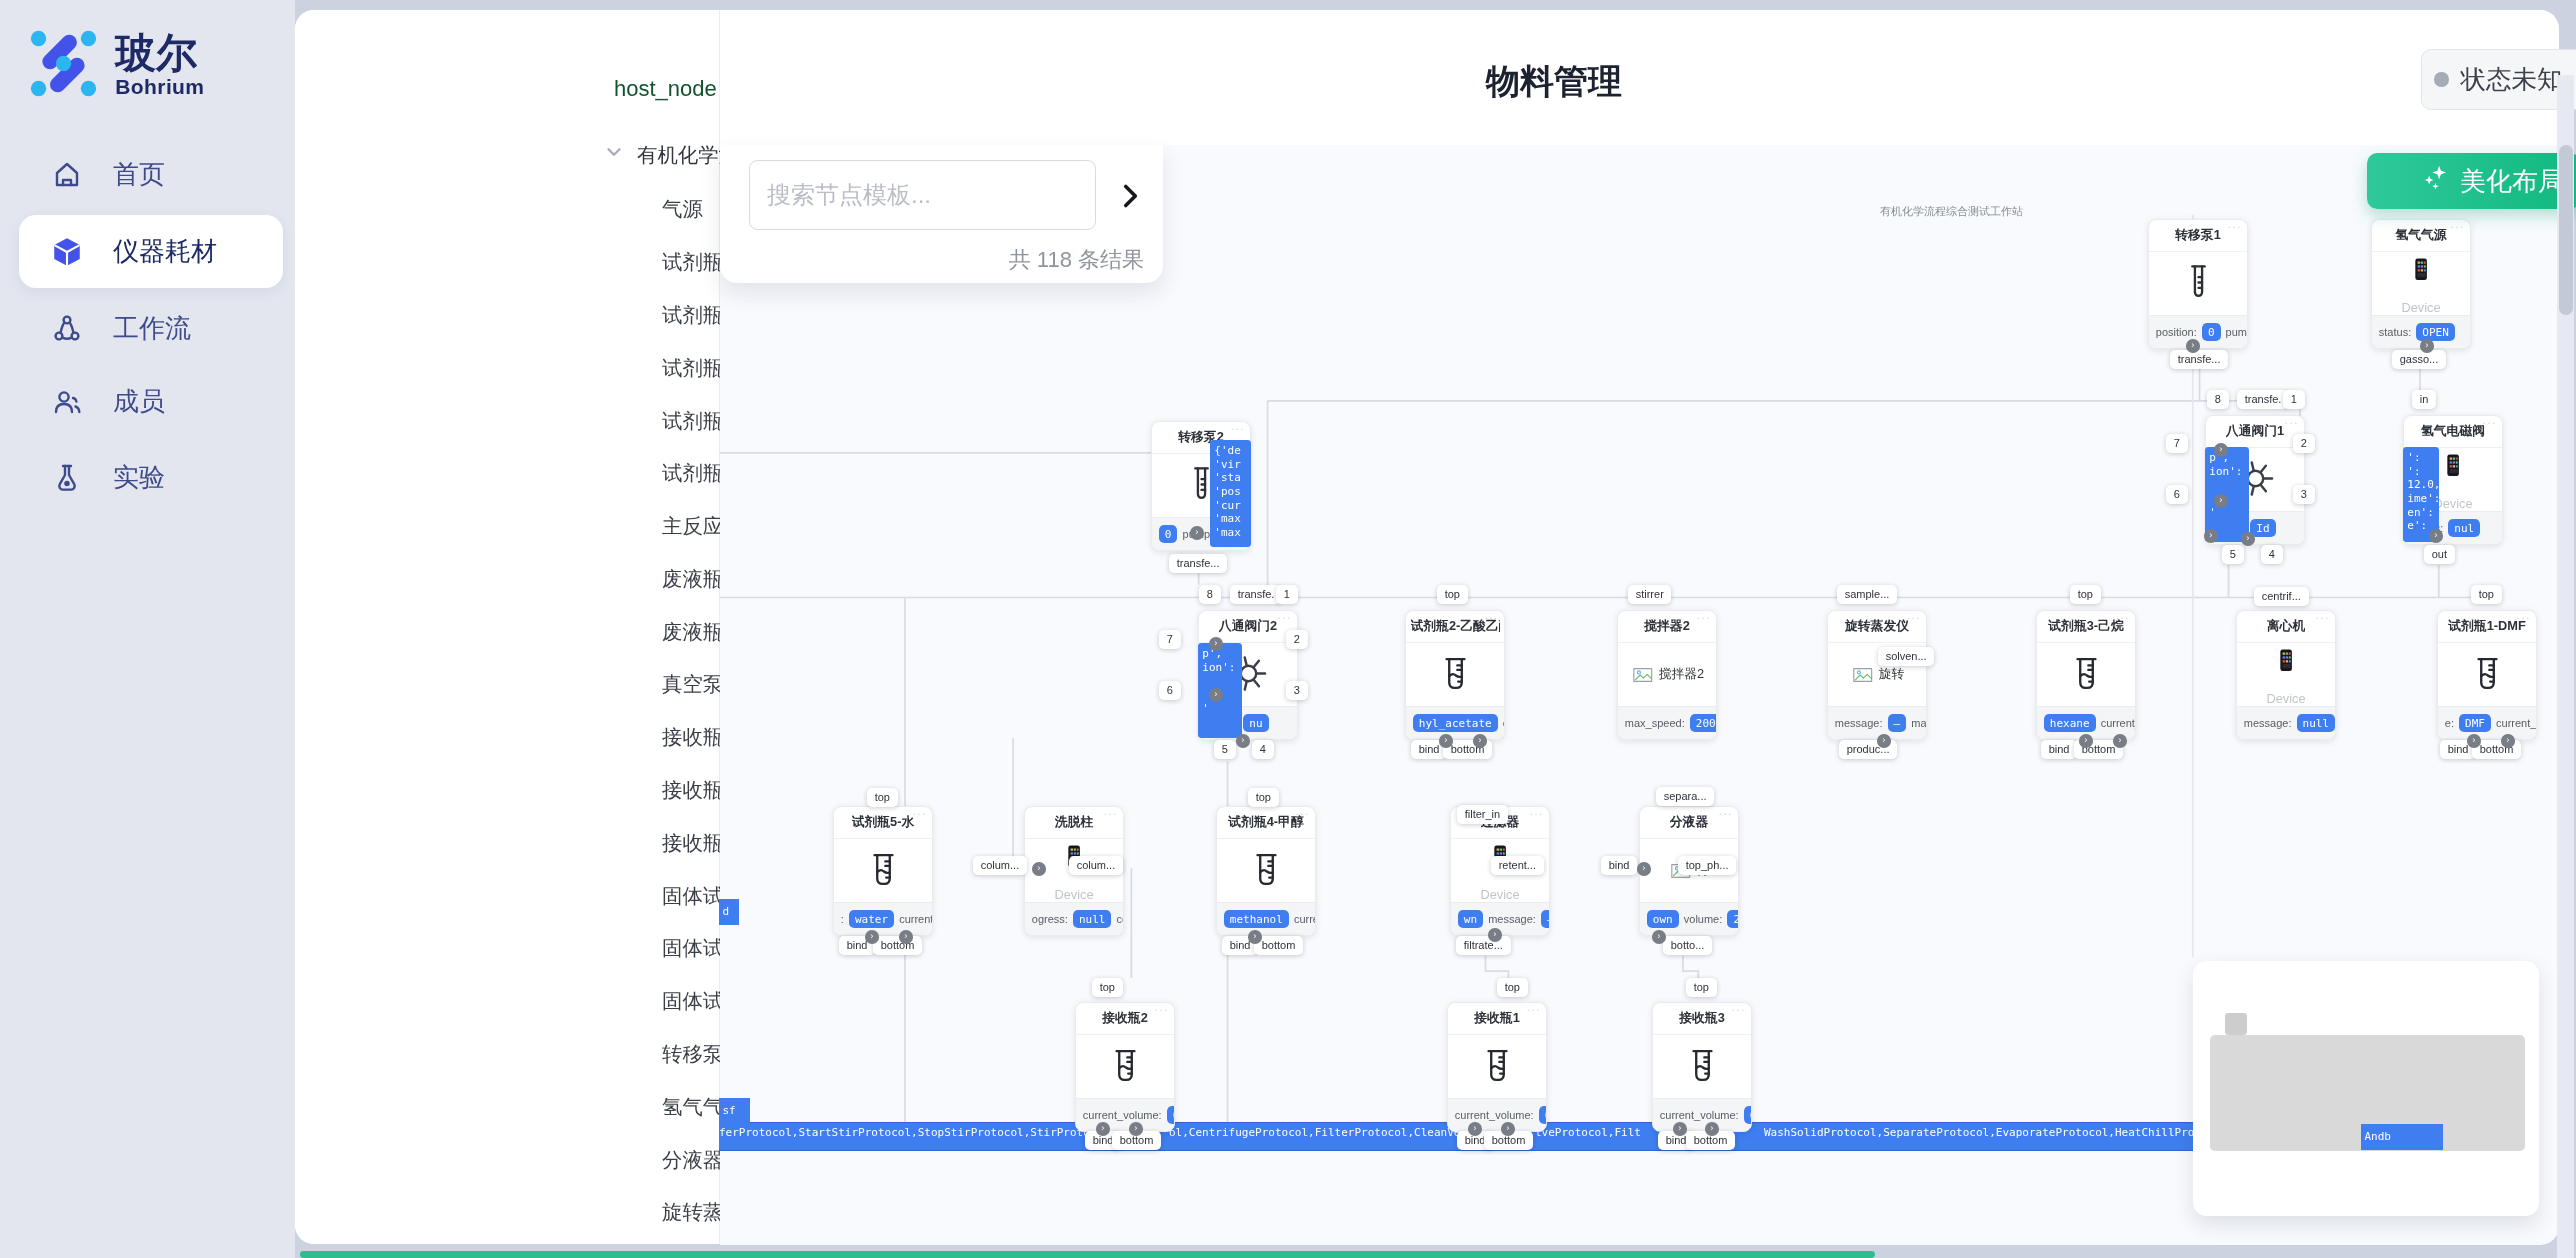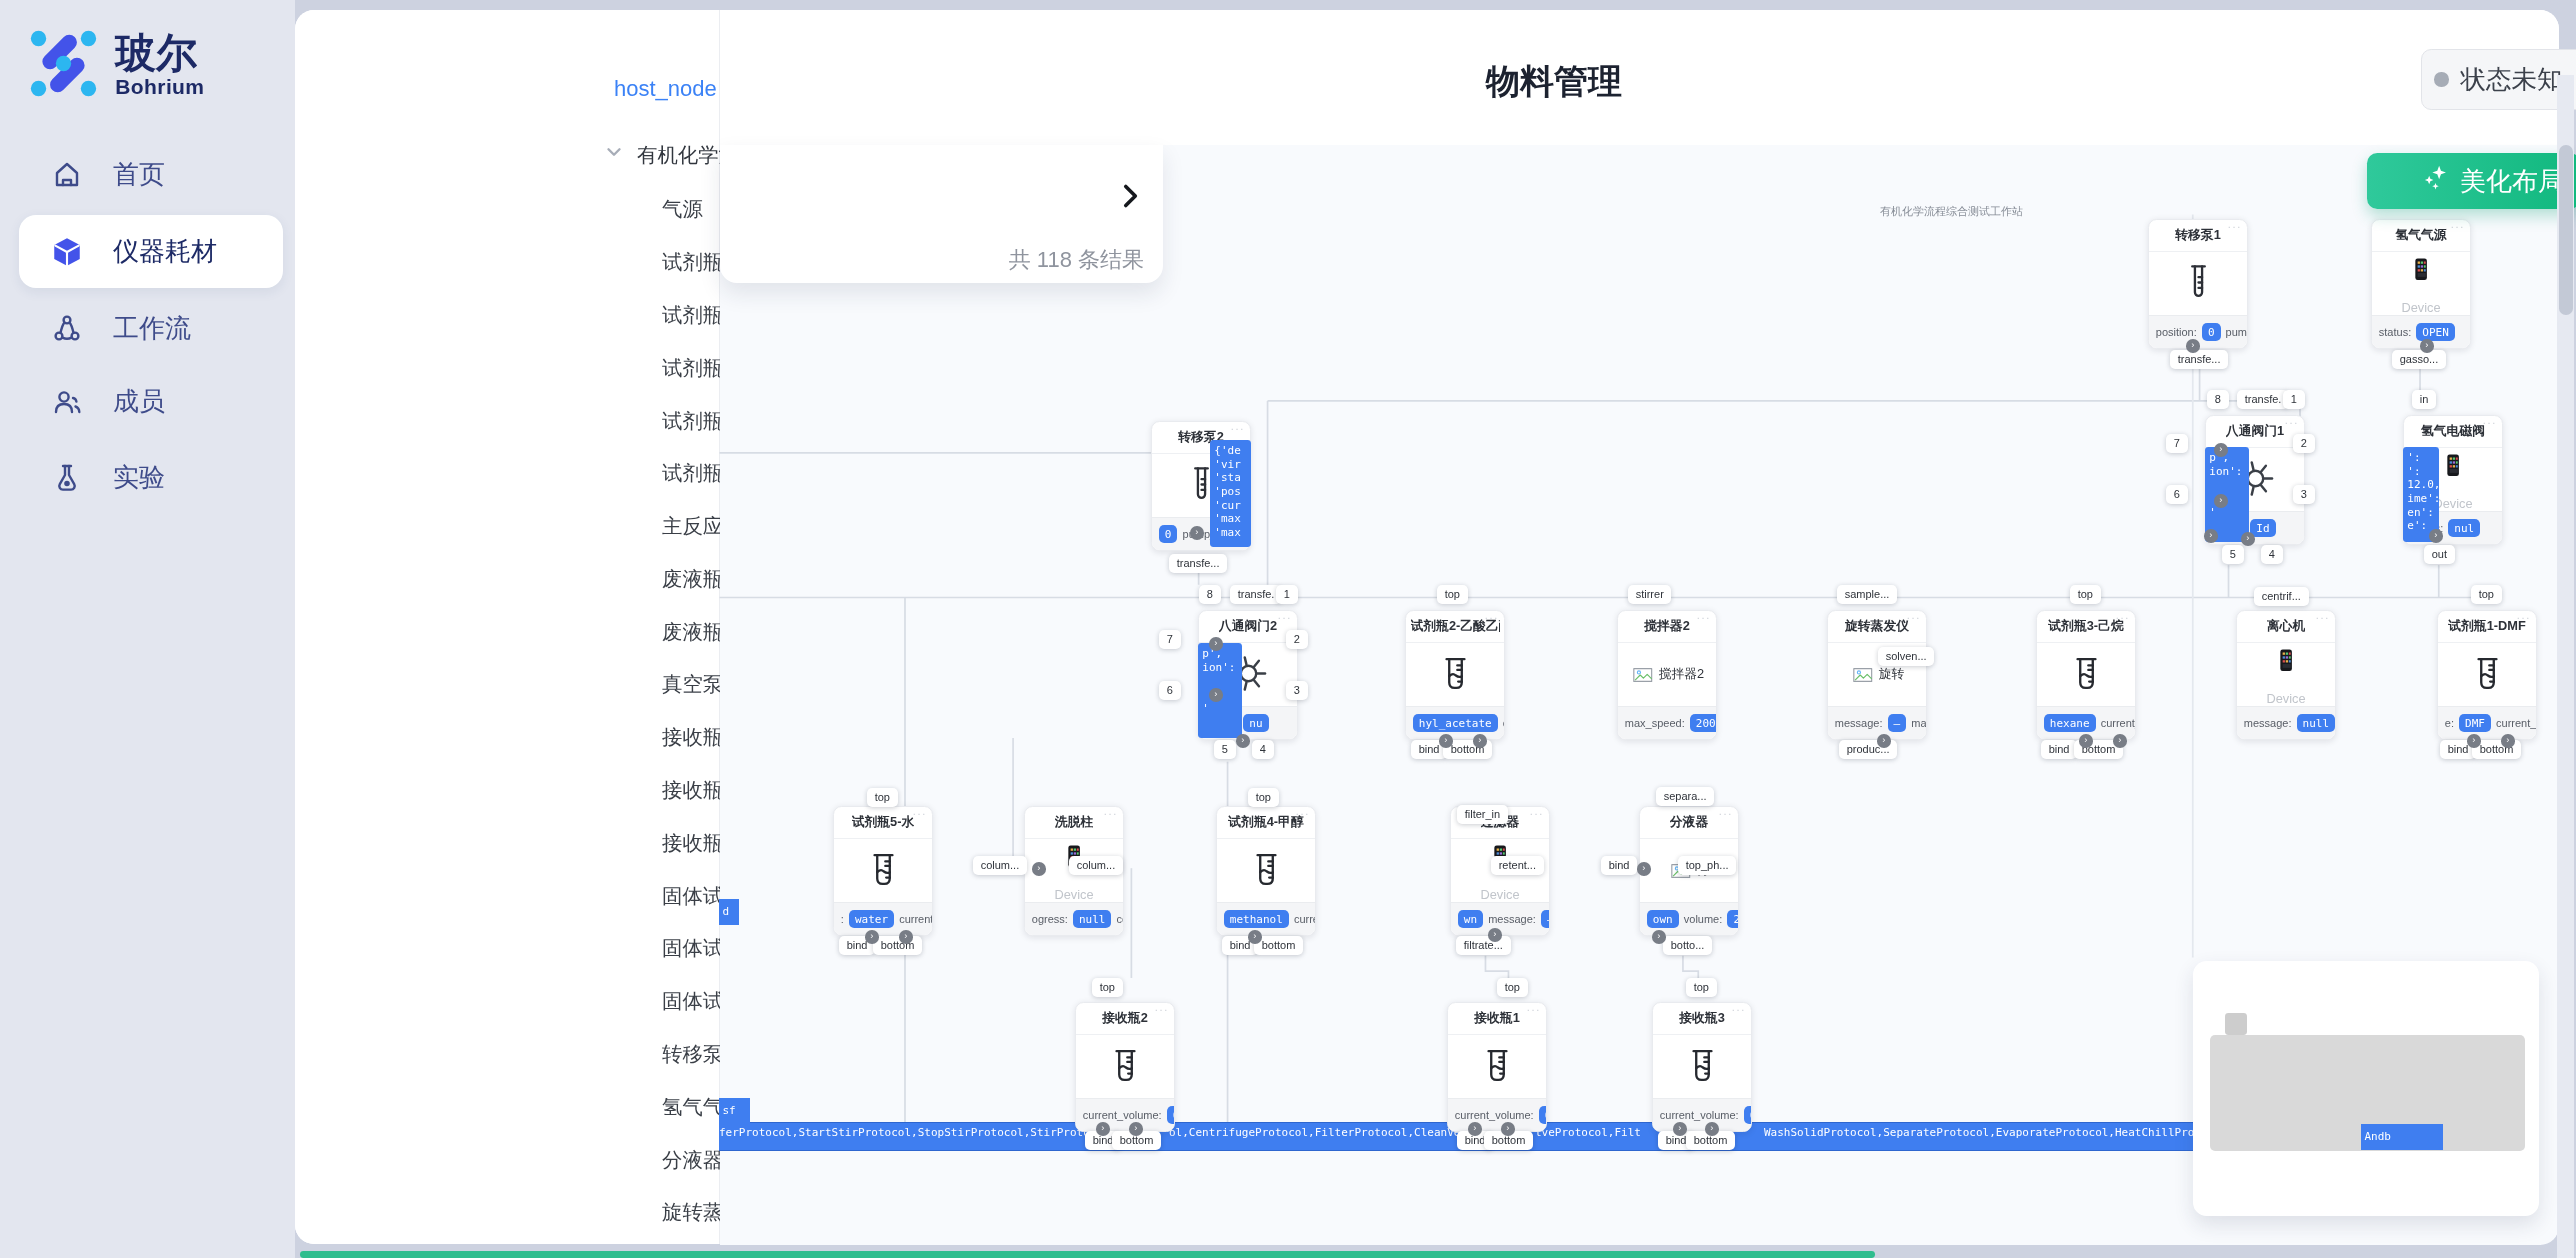--- a/index.html
+++ b/index.html
@@ -13,21 +13,21 @@
   #logo-text .cn{font-size:41px;font-weight:bold;color:#1d2a66;line-height:44px;}
   #logo-text .en{font-size:21px;font-weight:bold;color:#1d2a66;letter-spacing:0.4px;}
   .nav-item{position:absolute;left:19px;width:264px;height:73px;display:flex;align-items:center;gap:29px;
             padding-left:31px;box-sizing:border-box;border-radius:17px;color:#3e4b8a;font-size:26px;}
   .nav-item.active{background:#ffffff;box-shadow:0 3.4px 12px rgba(40,60,120,.08);color:#1d2a66;font-weight:normal;}
   .nav-item .ic{width:34px;height:34px;display:flex;align-items:center;justify-content:center;}
   
   #main-card{left:295px;top:10.2px;width:2264px;height:1234px;background:#ffffff;border-radius:19px;}
   #tree-panel{left:295px;top:10.2px;width:424px;height:1234px;background:#fff;border-right:0.9px solid #ebedf1;
               border-radius:19px 0 0 19px;}
-  #tree-title{left:319px;top:66px;font-size:22px;color:#3b82f6;}
+  #tree-title{left:319px;top:66px;font-size:22px;color:#14532d;}
   #tree-collapse{left:673px;top:60px;width:37px;height:37px;}
   .tree-root{left:308px;top:126px;width:400px;height:37px;display:flex;align-items:center;gap:12px;
              font-size:20.4px;color:#31363e;}
   .tree-item{position:absolute;left:367px;width:341px;height:37px;display:flex;align-items:center;
              font-size:20.4px;color:#3a3f47;white-space:nowrap;}
   
   #header{left:720px;top:10.2px;width:1839px;height:135px;background:#fff;border-bottom:0.9px solid #eef1f4;border-radius:0 19px 0 0;}
   #page-title{left:766px;top:49px;font-size:34px;font-weight:bold;color:#1c2230;}
   .pill{position:absolute;height:61px;border-radius:10.2px;display:flex;align-items:center;justify-content:center;gap:12px;
         font-size:25.5px;box-sizing:border-box;}
@@ -722,20 +722,21 @@
       <svg width="29" height="29" viewBox="0 0 32 32" fill="#fff">
         <path d="M20 3 l2 5.5 L27.5 10.5 l-5.5 2 L20 18 l-2-5.5 L12.5 10.5 l5.5-2 Z"></path>
         <path d="M9 14 l1.3 3.4 L13.7 18.7 l-3.4 1.3 L9 23.4 l-1.3-3.4 L4.3 18.7 l3.4-1.3 Z"></path>
         <path d="M16 22 l1 2.6 2.6 1 -2.6 1 -1 2.6 -1-2.6 -2.6-1 2.6-1 Z"></path>
       </svg>
     </span>
     <span>美化布局</span>
   </div>
 
   <div id="search-card" class="abs">
+    <input id="search-input" type="text" placeholder="搜索节点模板..." style="">
     <span id="search-go">
       <svg width="34" height="34" viewBox="0 0 32 32" fill="none" stroke="#15181d" stroke-width="3.4" stroke-linecap="round" stroke-linejoin="round">
           <path d="M12 7 l9 9 -9 9"></path>
         </svg>
     </span>
     <div id="search-count">共 118 条结果</div>
   </div>
 
   <div id="mini-panel" class="abs">
     <div class="sq"></div>

